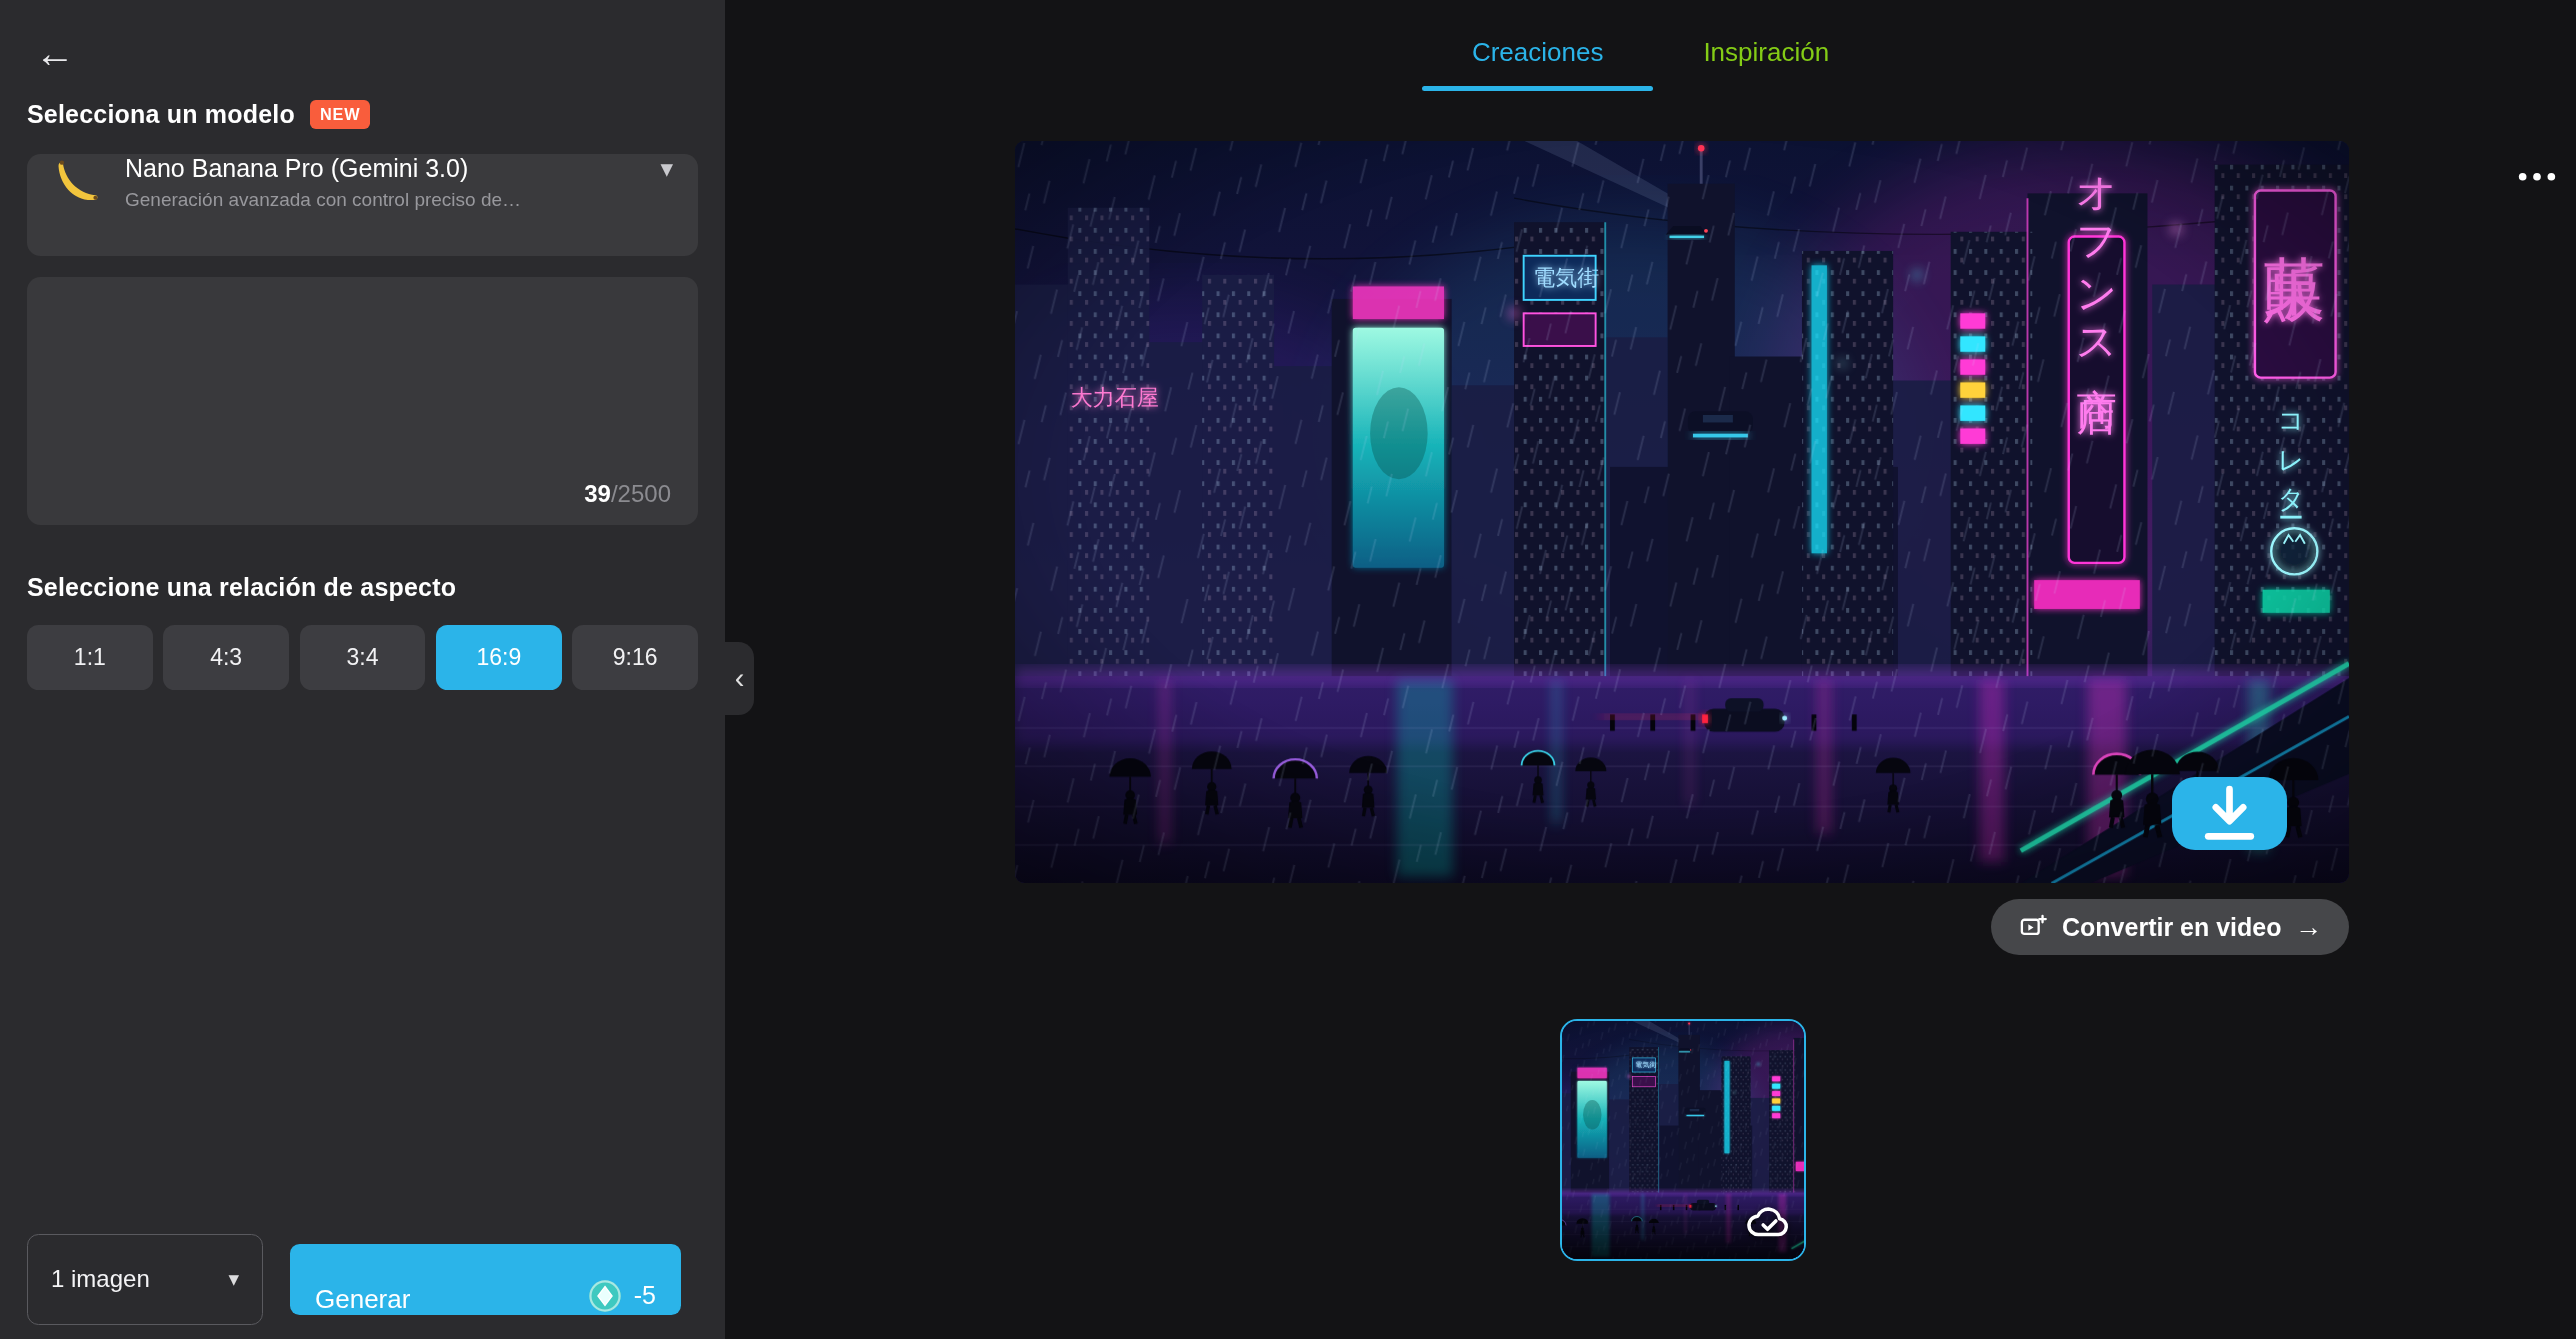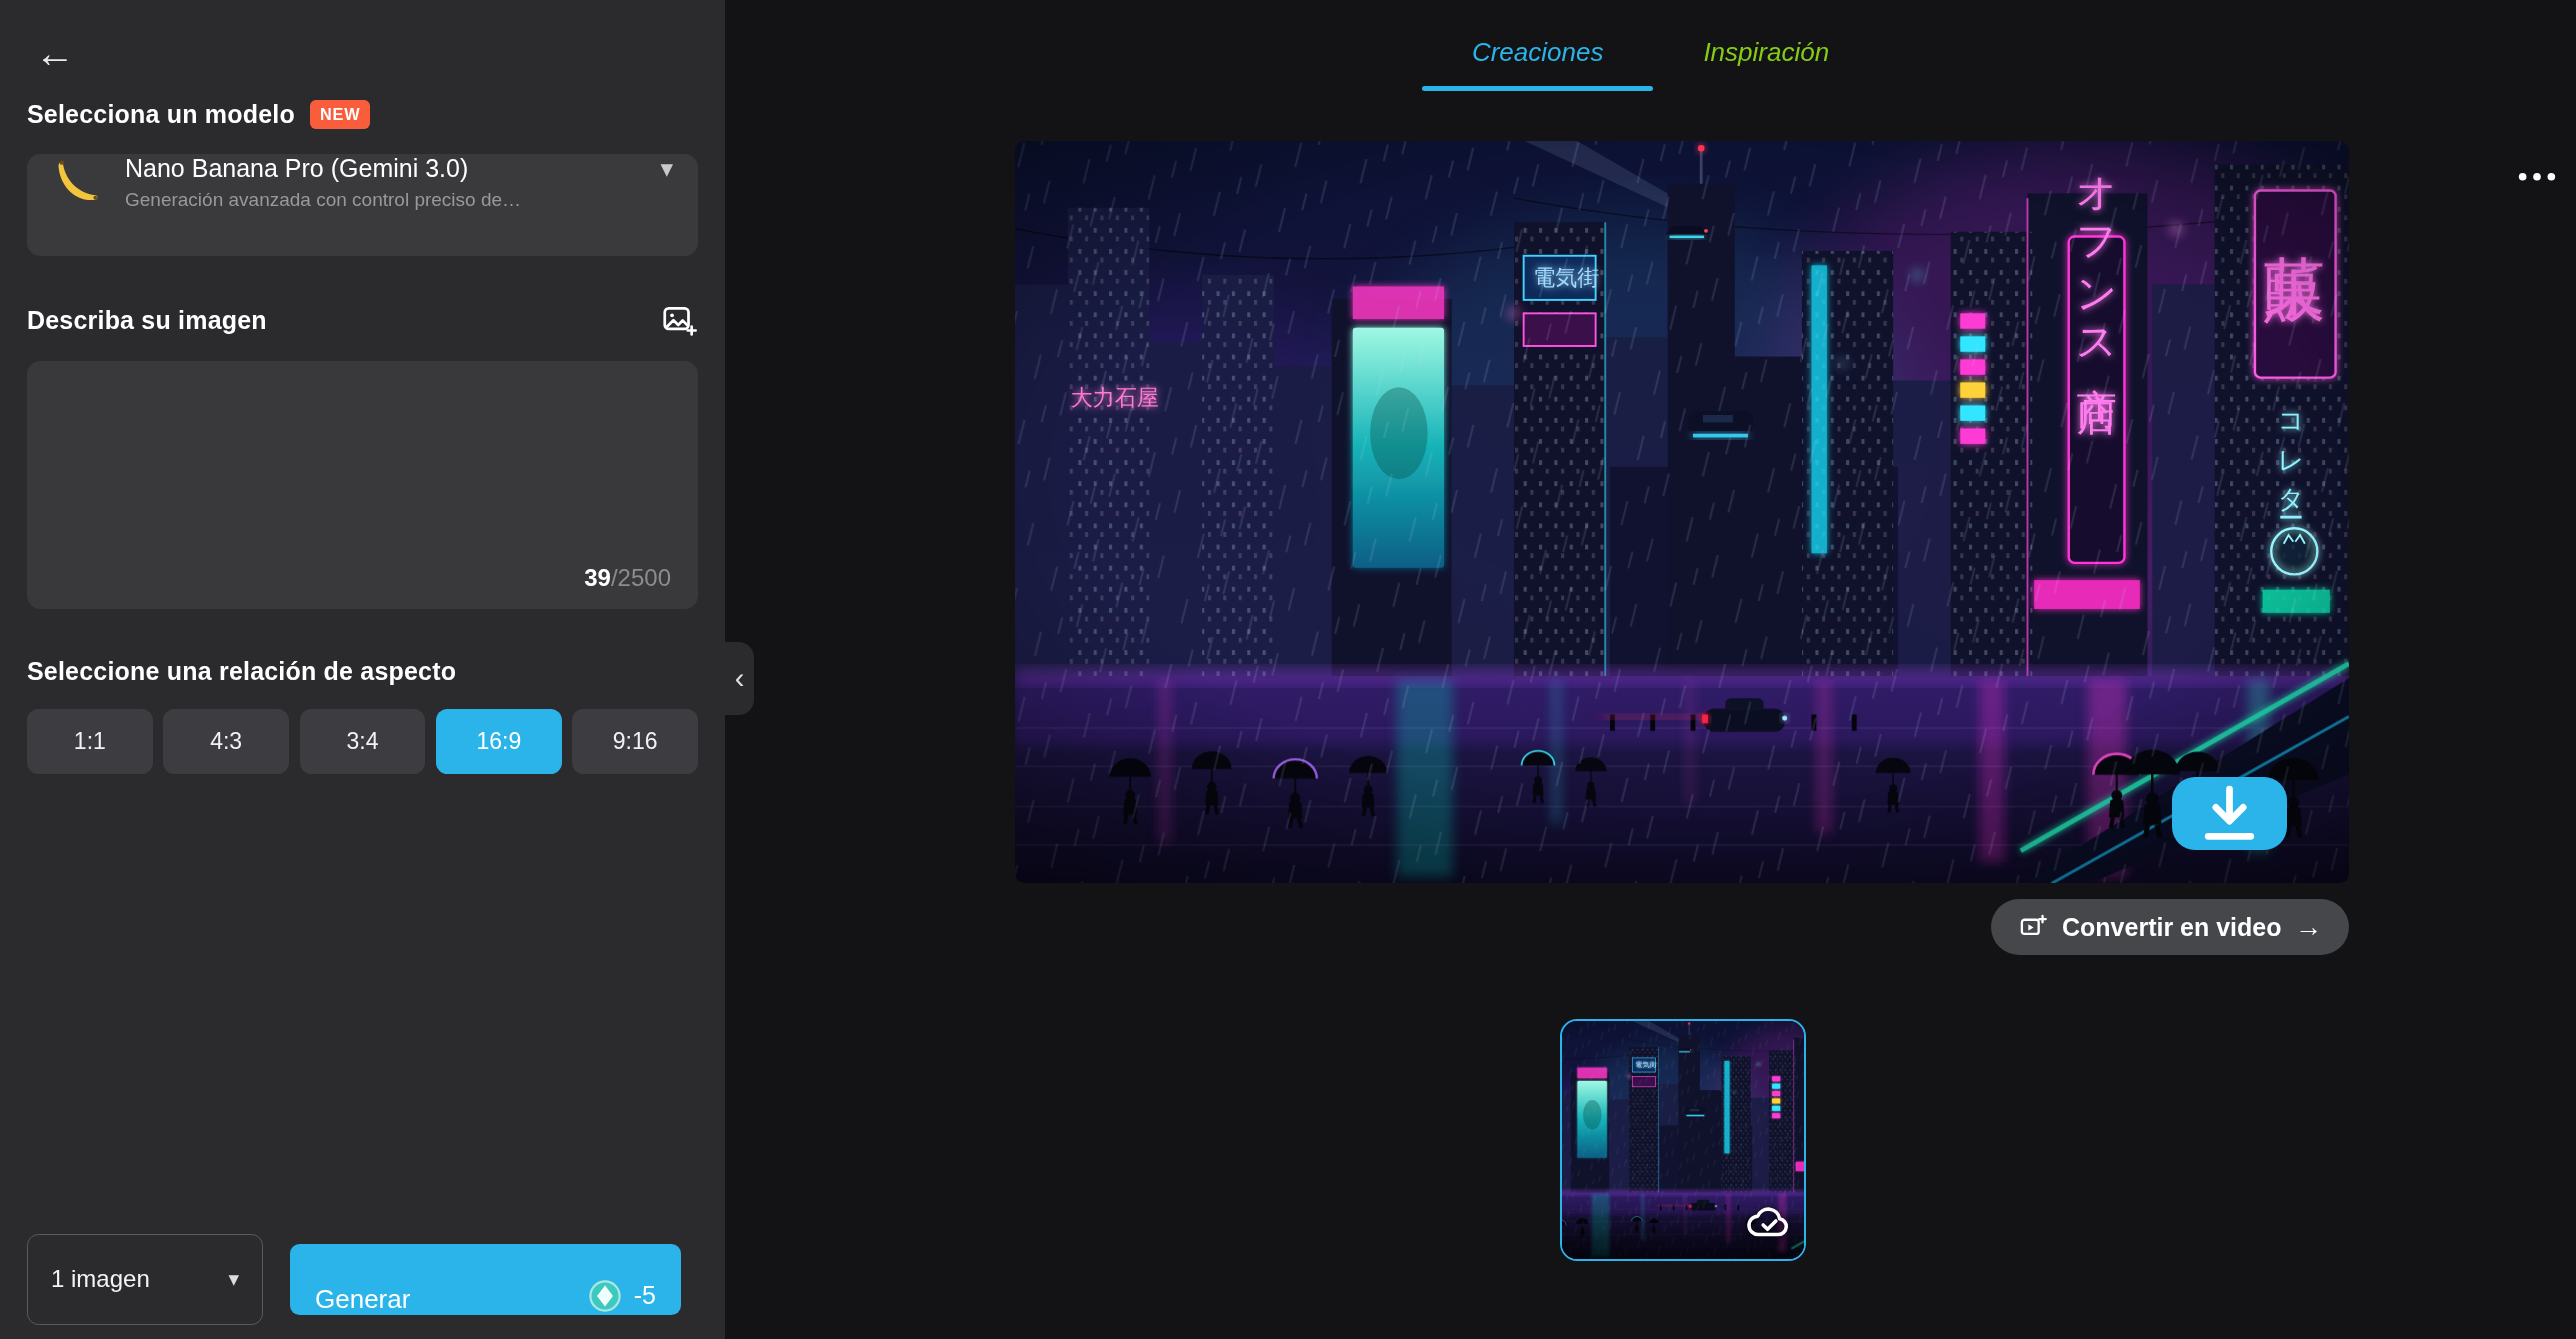--- a/index.html
+++ b/index.html
@@ -58,21 +58,21 @@
     display:flex;align-items:flex-end;padding:0 25px;box-sizing:border-box;cursor:pointer;
   }
   .generate-btn .lbl{font-size:26px;color:#fff;}
   .gen-cost{margin-left:auto;display:flex;align-items:center;gap:9.6px;font-size:25px;color:#fff;}
   .collapse-tab{
     position:absolute;left:725px;top:642px;width:29px;height:73px;background:#2b2b2e;
     border-radius:0 15.4px 15.4px 0;display:flex;align-items:center;justify-content:center;
     font-size:29px;color:#e0e0e0;cursor:pointer;
   }
   
-  .tabs{position:absolute;left:725px;right:0;top:23px;display:flex;justify-content:center;font-style:italic;}
+  .tabs{position:absolute;left:725px;right:0;top:23px;display:flex;justify-content:center;}
   .tab{font-size:26px;color:#84cc16;padding:13.5px 50px 23px 50px;position:relative;cursor:pointer;}
   .tab.active{color:#2bb4e9;}
   .tab.active::after{content:"";position:absolute;left:0;right:0;bottom:0;height:4.8px;border-radius:2.9px;background:#2bb4e9;}
   .dots-menu{position:absolute;right:17.3px;top:169px;cursor:pointer;}
   .main-image{
     position:absolute;left:1015px;top:141px;width:1334px;height:742px;
     border-radius:9.6px;overflow:hidden;background:#0c1030;
   }
   .main-image svg{display:block;width:100%;height:100%;}
   .download-btn{
@@ -326,31 +326,20 @@
       <circle cx="4.6" cy="4" r="1" fill="#6b4a1d"></circle>
         <circle cx="20" cy="20.2" r="0.9" fill="#6b4a1d"></circle>
     </svg>
     <div class="txt">
       <span class="model-name">Nano Banana Pro (Gemini 3.0)</span>
       <span class="model-desc">Generación avanzada con control preciso de…</span>
     </div>
     <span class="model-caret">▾</span>
   </div>
 
-  <div class="row-between">
-    <div class="section-label">Describa su imagen</div>
-    <span class="icon-btn">
-      <svg width="38" height="38" viewBox="0 0 24 24" fill="none" stroke="#fff" stroke-width="1.7" stroke-linecap="round" stroke-linejoin="round">
-        <rect x="3" y="4" width="15" height="13" rx="2.5"></rect>
-        <circle cx="7.6" cy="8.4" r="1.2" fill="#fff" stroke="none"></circle>
-        <path d="M4.5 15.5 l4 -4 3 3 2.8 -2.8 3.2 3.2"></path>
-        <path d="M20 15.5 v5 M17.5 18 h5"></path>
-      </svg>
-    </span>
-  </div>
 
   <div class="prompt-box">
     <div class="char-counter">
       <span class="cnt">39</span><span class="max">/2500</span>
     </div>
   </div>
 
   <div class="section-label" style="margin-top:48px;">Seleccione una relación de aspecto</div>
   <div class="aspect-row">
     <div class="aspect-btn">1:1</div>

